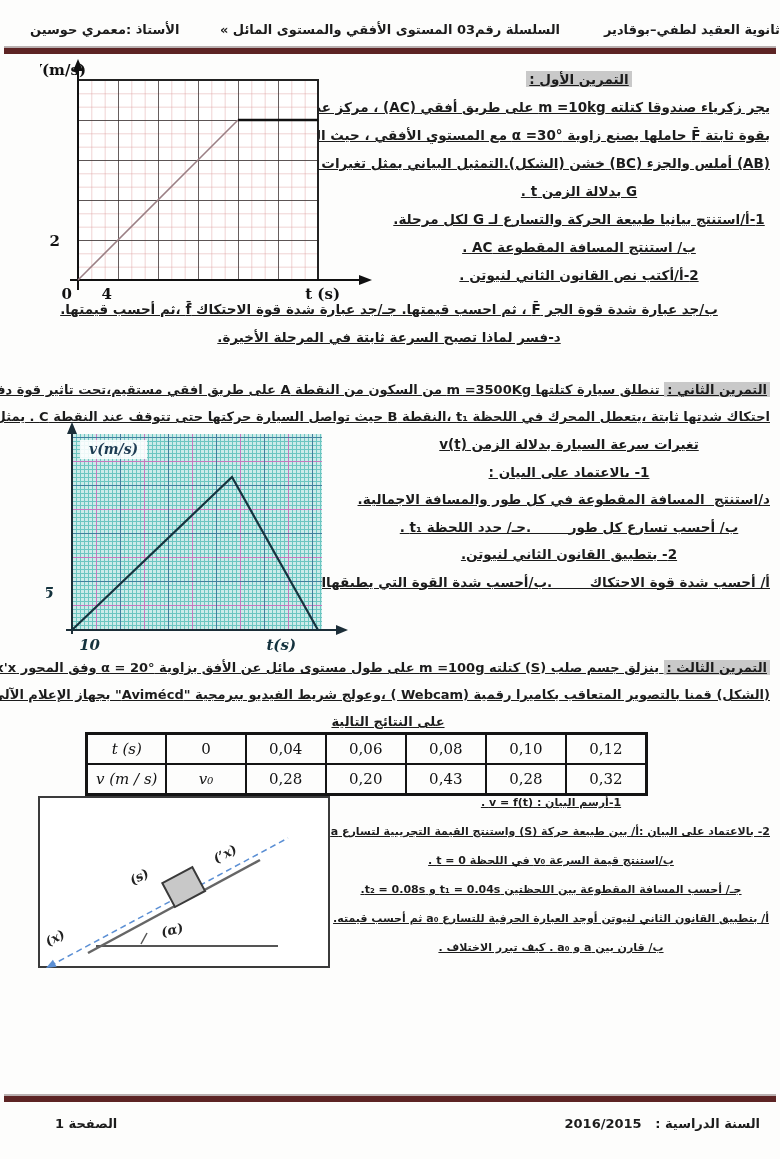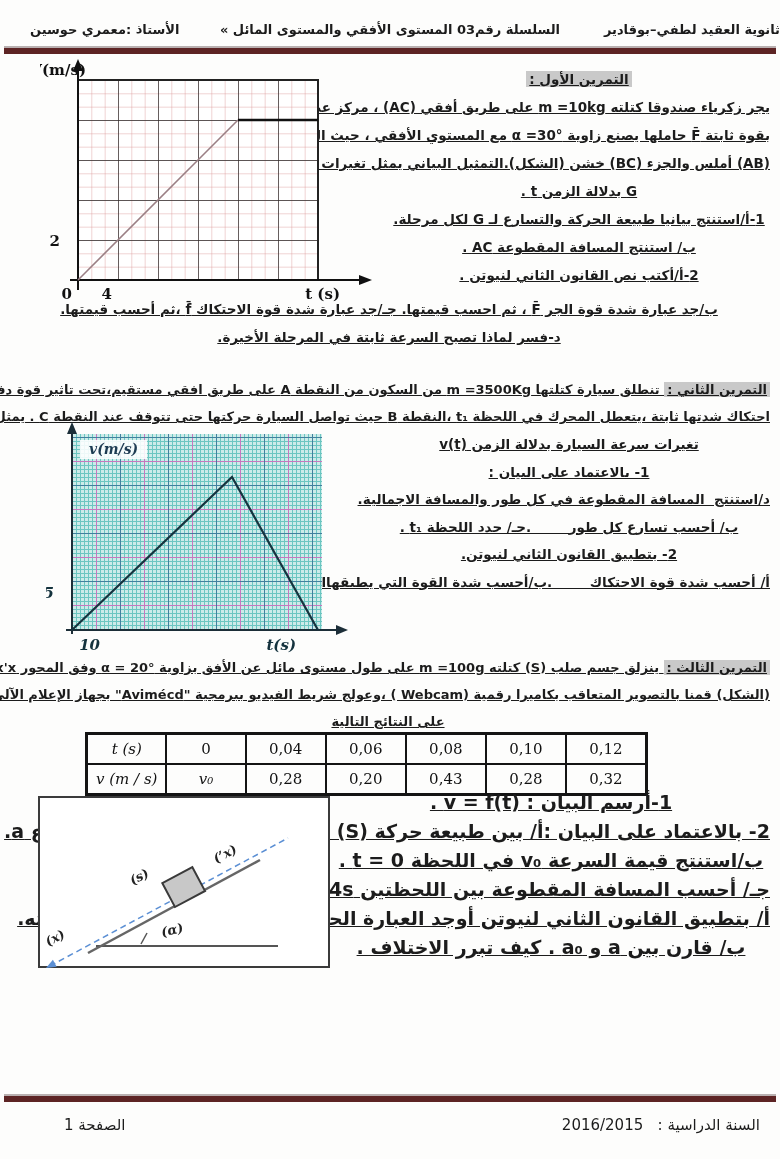--- a/index.html
+++ b/index.html
@@ -1,33 +1,33 @@
 <!DOCTYPE html>
 <html lang="ar" dir="rtl"><head>
 <meta charset="utf-8">
 <style>
   html,body{margin:0;padding:0;background:#ffffff;}
   .page{position:relative;width:780px;height:1159px;background:#fdfdfc;overflow:hidden;
         font-family:"DejaVu Sans",sans-serif;color:#1c1c1c;direction:rtl;}
   
   .rule{position:absolute;left:4px;right:4px;height:6px;background:#5d2424;border-top:2px solid #b9b0b0;}
   .hdr-txt{position:absolute;top:22px;font-size:13px;font-weight:700;white-space:pre;}
-  .ftr-txt{position:absolute;top:1116px;font-size:15px;font-weight:400;white-space:pre;margin-left:9px;}
+  .ftr-txt{position:absolute;top:1116px;font-size:13px;font-weight:700;white-space:pre;}
   
   .tcol{position:absolute;text-align:center;text-decoration:underline;}
   .t{font-size:13.5px;font-weight:700;white-space:pre;}
   #ex1-col{top:65px;right:10px;width:382px;line-height:28px;}
   #ex1-wide{top:295px;right:10px;width:762px;line-height:28px;}
   #ex2-wide{top:376px;right:10px;width:764px;line-height:27px;font-size:13px;}
   #ex2-wide .t{font-size:13px;}
   #ex2-col{top:431px;right:10px;width:402px;line-height:27.5px;}
   #ex3-wide{top:654px;right:10px;width:764px;line-height:27px;}
   #ex3-wide .t{font-size:13px;}
   #ex3-col{top:788px;right:10px;width:438px;line-height:29px;font-size:13px;}
-  #ex3-col .t{font-size:19px;}
+  #ex3-col .t{font-size:11px;}
   .hl{background:#c9c9c9;padding:0 3px;}
   
   #graph1{position:absolute;top:58px;left:40px;width:345px;height:252px;}
   .g1t{font-family:"DejaVu Serif",serif;font-weight:bold;font-size:15px;fill:#111;}
   
   #graph2{position:absolute;top:420px;left:46px;width:312px;height:245px;}
   .mm-grid{position:absolute;left:26px;top:14px;width:250px;height:196px;background-color:#cdebe9;
     background-image:
       repeating-linear-gradient(0deg,#41809e 0 1px,transparent 1px 48px),
       repeating-linear-gradient(90deg,#41809e 0 1px,transparent 1px 48px),

